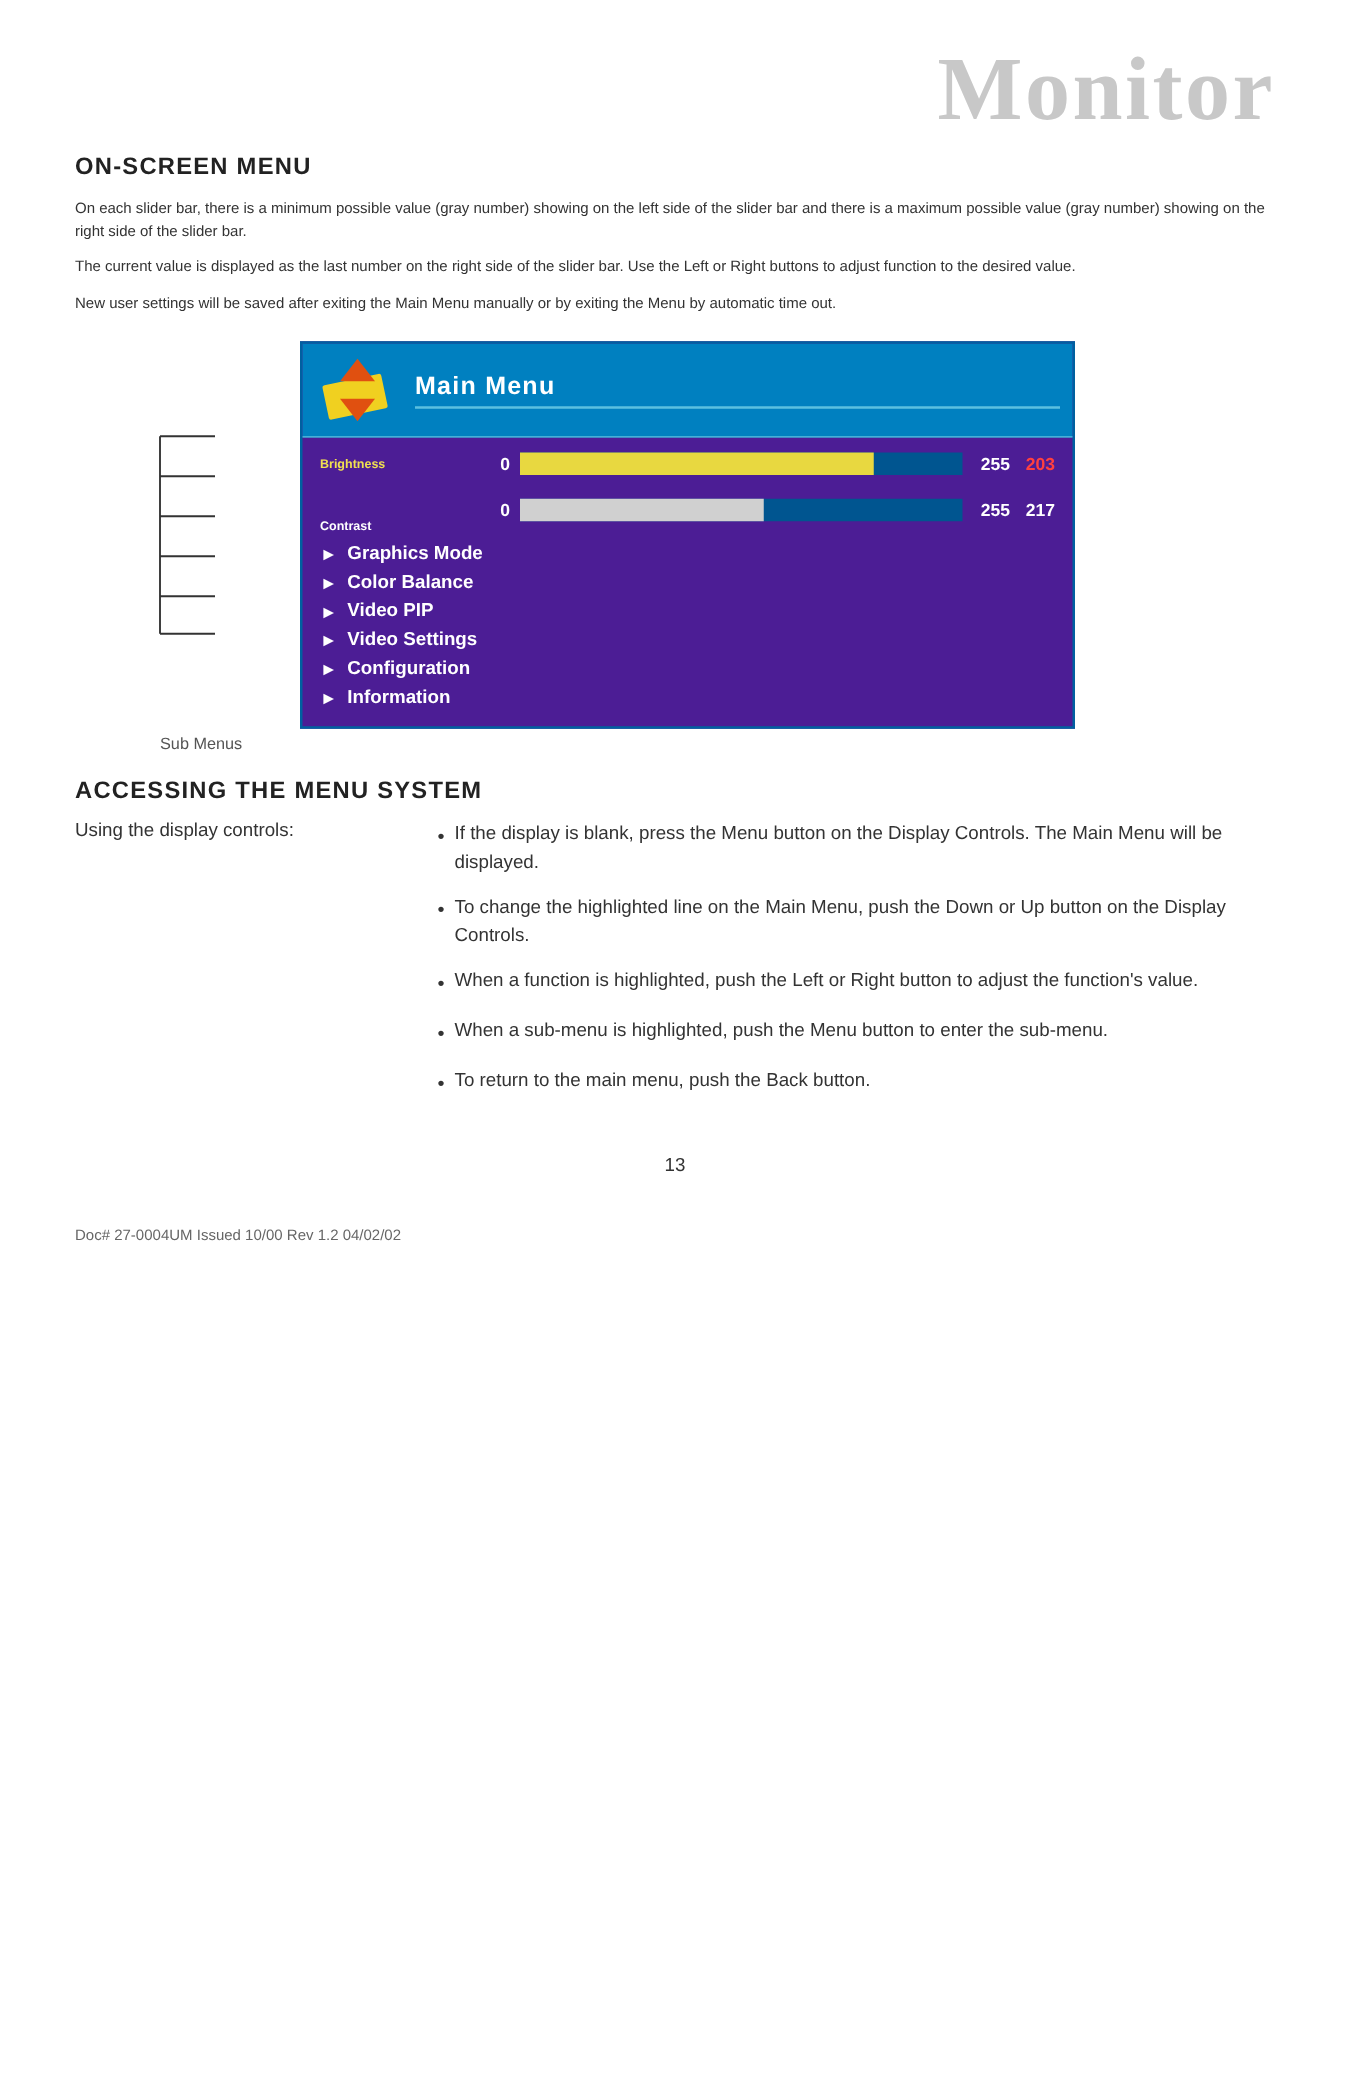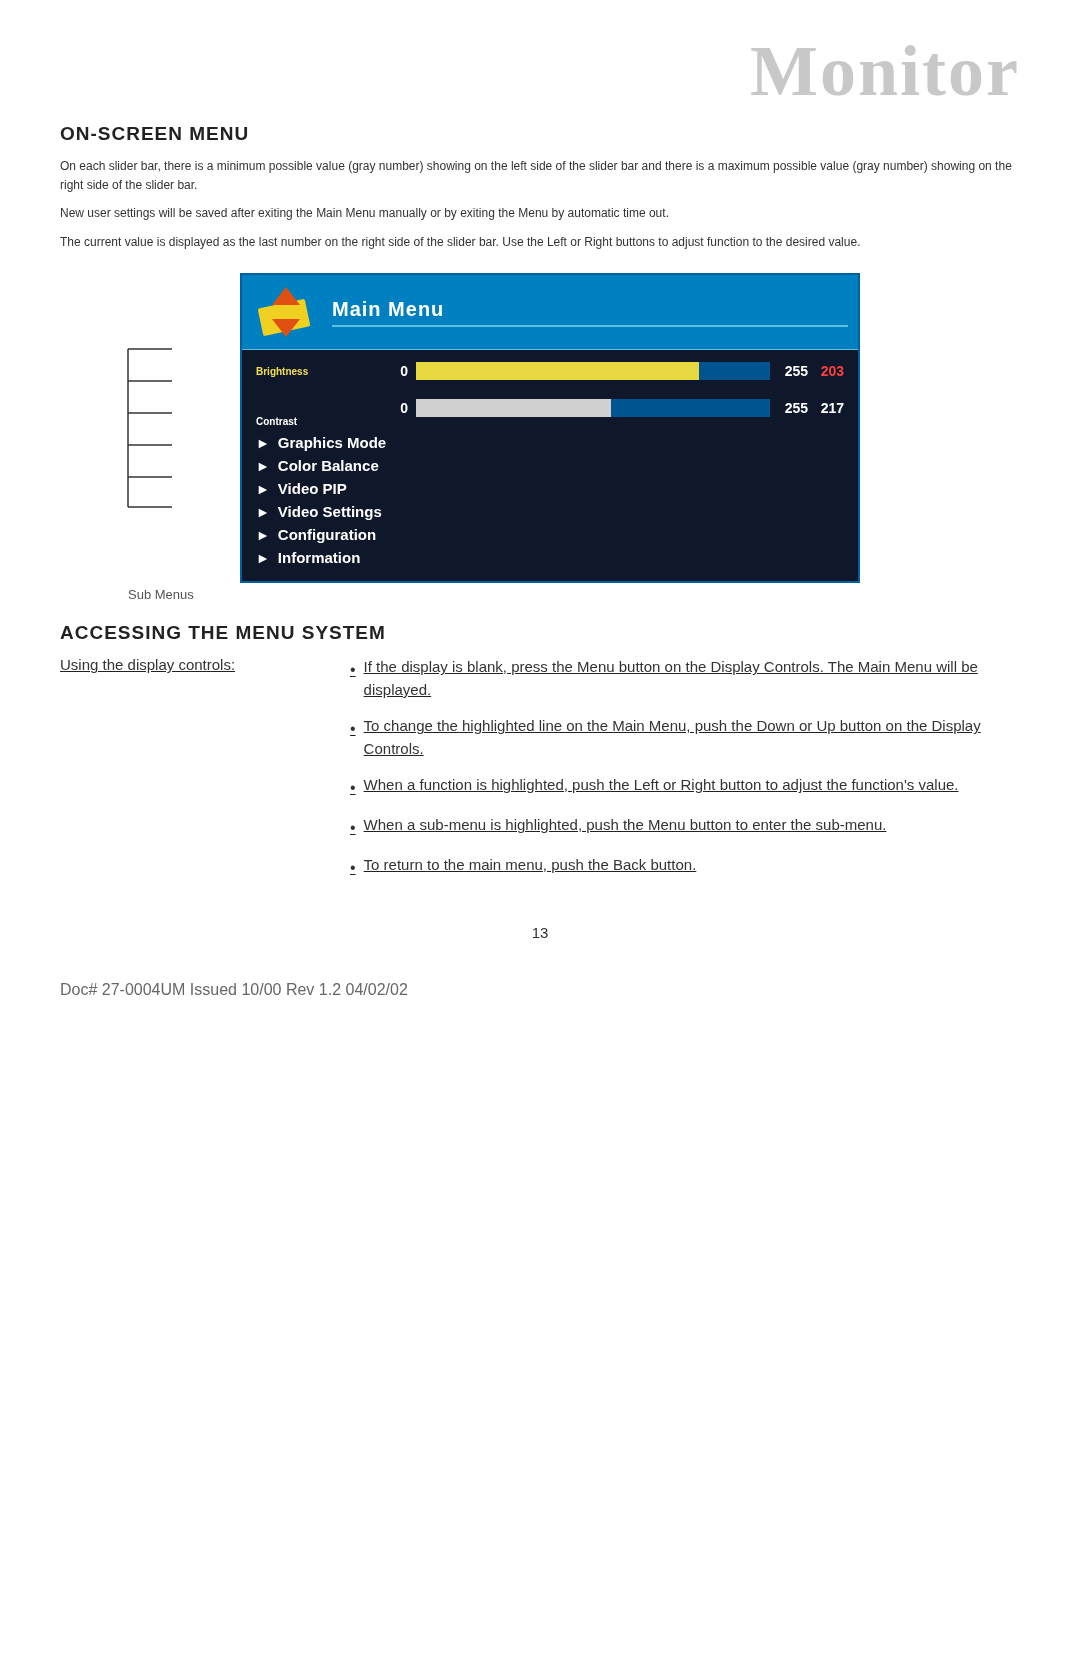--- a/index.html
+++ b/index.html
@@ -47,21 +47,21 @@
     
     .osd-container {
       display: flex;
       flex-direction: column;
       align-items: flex-start;
       margin: 22px 0 10px 60px;
       position: relative;
     }
 
     .osd-screen {
-      background: #0f172a;
+      background: #4c1d95;
       border: 2px solid #0060a0;
       width: 620px;
       padding: 0 0 12px 0;
       position: relative;
       margin-left: 60px;
     }
 
     
     .osd-header {
       display: flex;
@@ -167,21 +167,20 @@
 
     
     .accessing-section {
       margin-top: 20px;
     }
 
     .two-col {
       display: flex;
       gap: 40px;
       margin-top: 10px;
-      text-decoration: underline;
     }
 
     .col-left {
       width: 250px;
       font-size: 15px;
       color: #333;
       flex-shrink: 0;
     }
 
     .col-right {
@@ -211,21 +210,21 @@
     .page-number {
       text-align: center;
       margin-top: 30px;
       font-size: 15px;
       color: #333;
     }
 
     
     .page-footer {
       margin-top: 40px;
-      font-size: 16px;
+      font-size: 12px;
       color: #666;
     }
 
     
     .logo-svg {
       width: 68px;
       height: 58px;
     }
 
     .osd-section-gap {
@@ -235,22 +234,22 @@
 </head>
 <body>
 
 <div class="page-header">
   <span class="page-title">Monitor</span>
 </div>
 
 <div>
   <h2 class="section-heading">ON-SCREEN MENU</h2>
   <p class="section-body">On each slider bar, there is a minimum possible value (gray number) showing on the left side of the slider bar and there is a maximum possible value (gray number) showing on the right side of the slider bar.</p>
+  <p class="section-body">The current value is displayed as the last number on the right side of the slider bar.  Use the Left or Right buttons to adjust function to the desired value.</p>
   <p class="section-body">New user settings will be saved after exiting the Main Menu manually or by exiting the Menu by automatic time out.</p>
-  <p class="section-body">The current value is displayed as the last number on the right side of the slider bar.  Use the Left or Right buttons to adjust function to the desired value.</p>
 </div>
 
 <div class="osd-container">
   <div style="position:relative; display:flex; flex-direction:column; margin-left:0;">
 
     <div style="display:flex; flex-direction:row; align-items:flex-start; position:relative;">
 
       <div style="position:relative; width:60px; flex-shrink:0;">
         <svg width="60" height="220" style="position:absolute; top:56px; left:0;">
 

